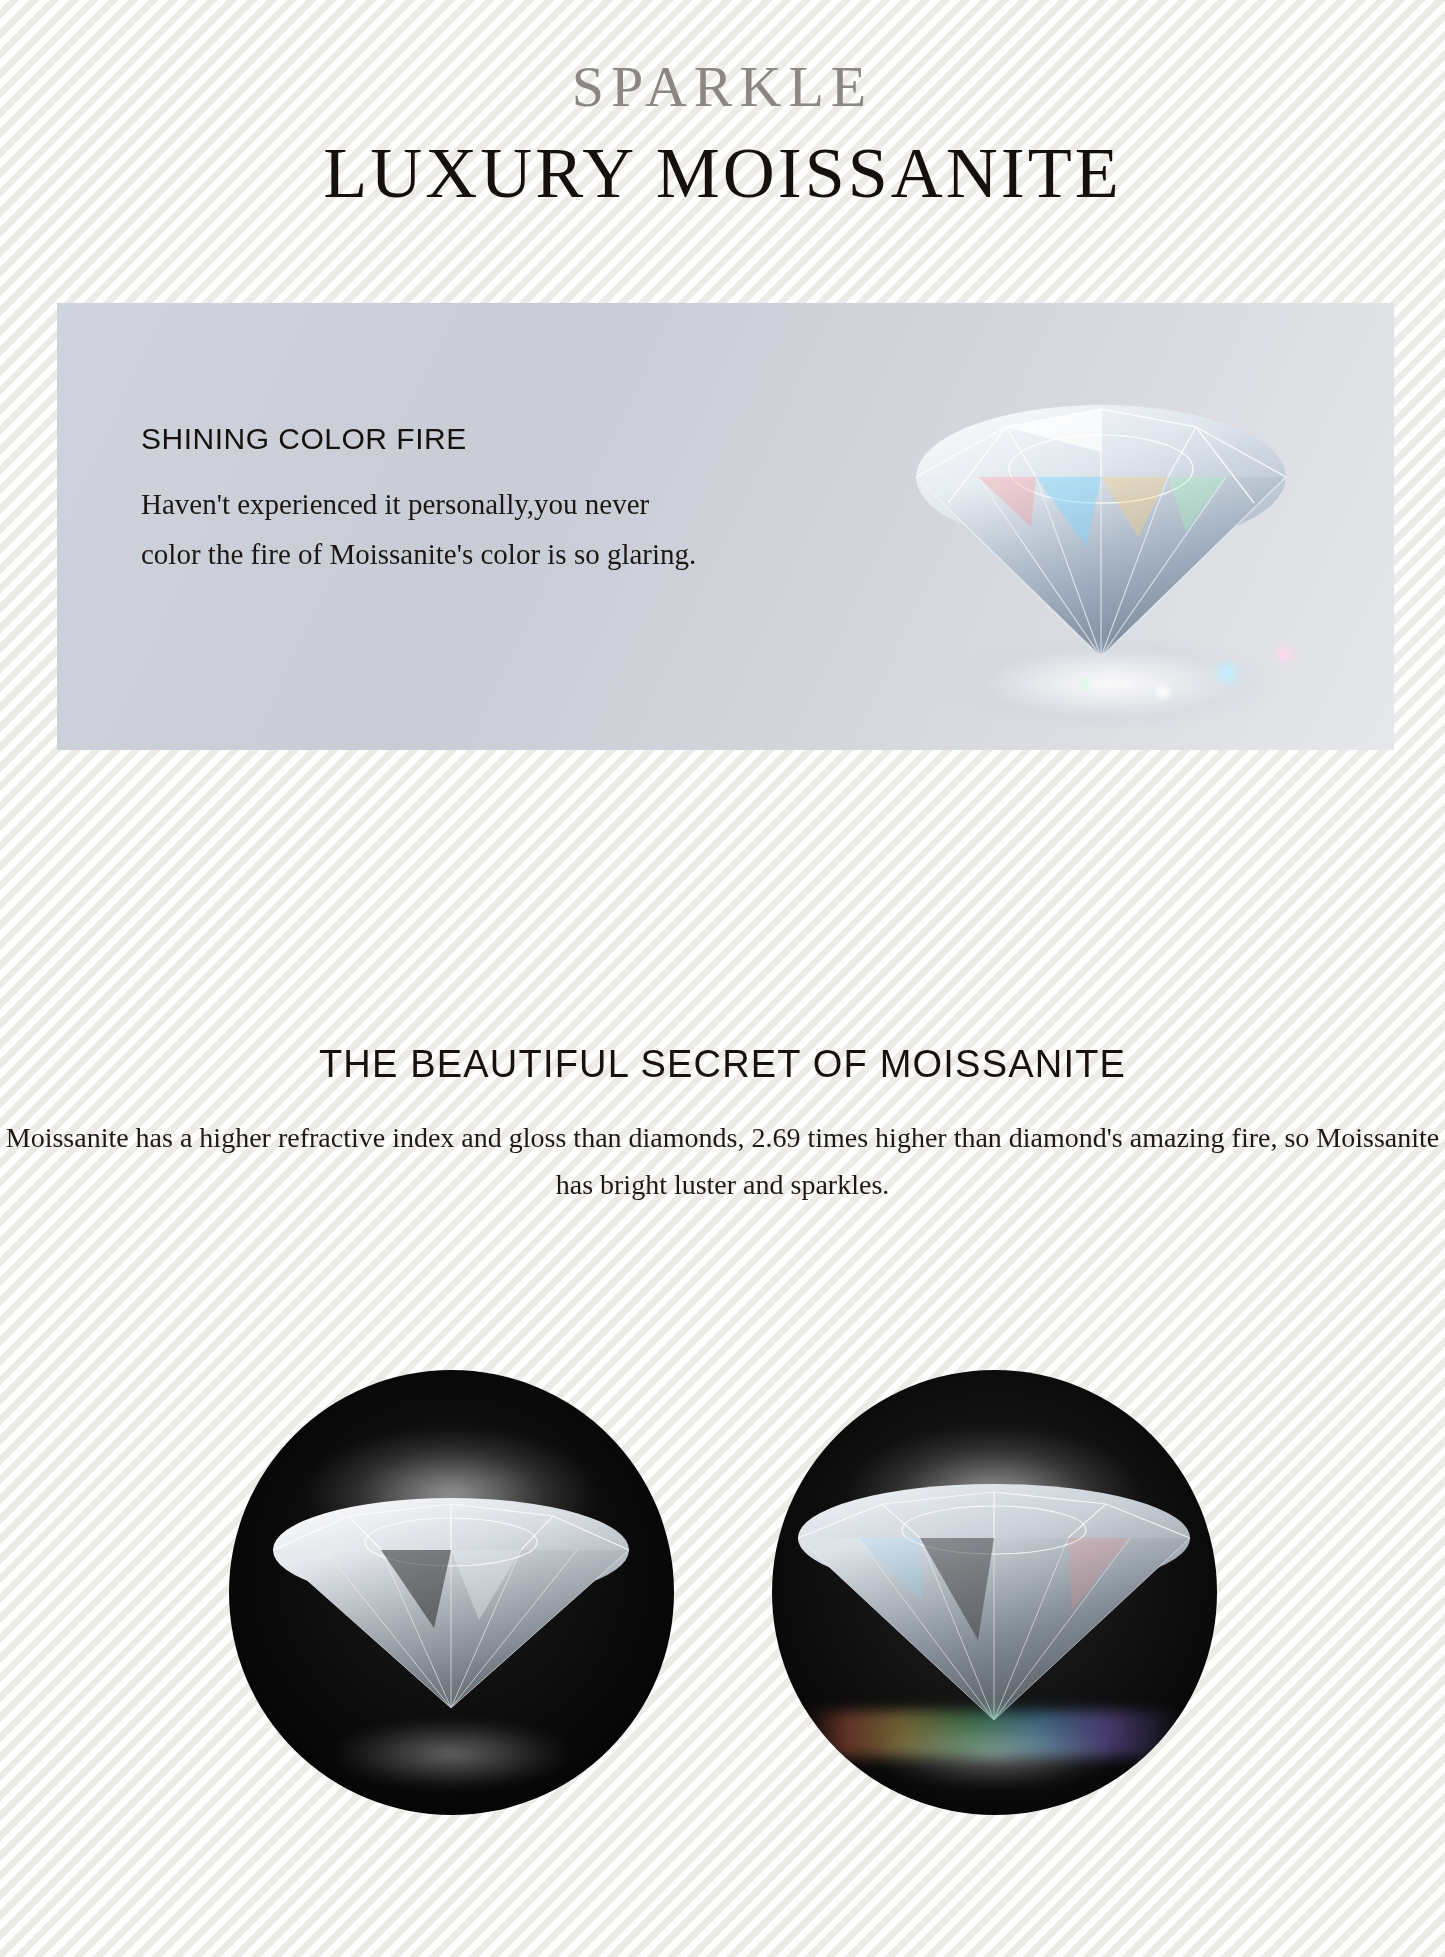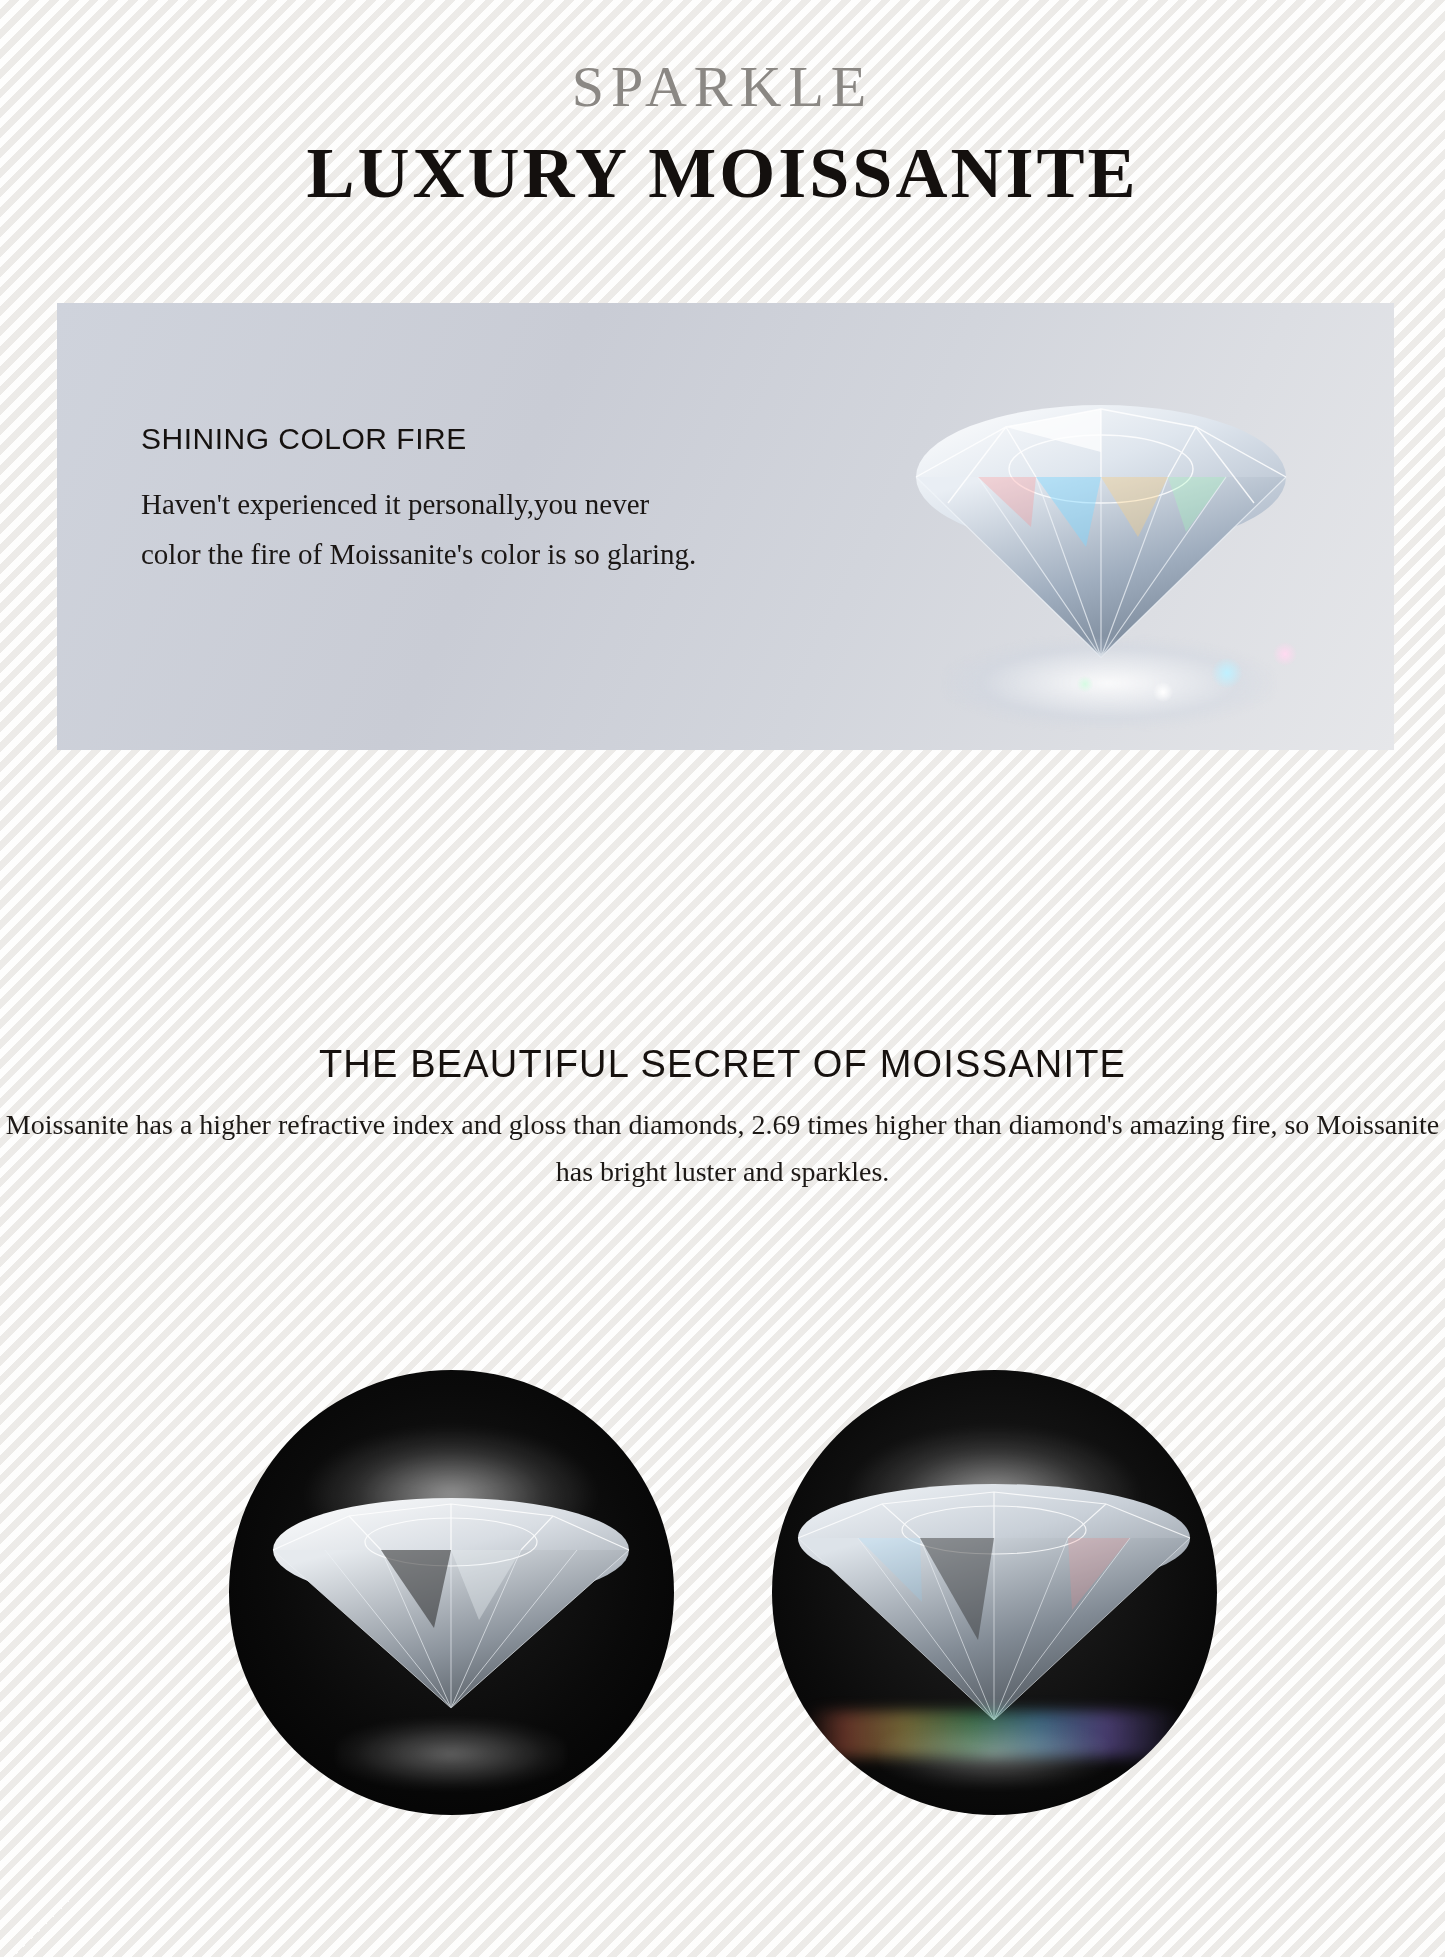--- a/index.html
+++ b/index.html
@@ -39,21 +39,21 @@
     color: #8b8884;
     line-height: 1;
     font-weight: 400;
   }
   .title-main {
     font-family: "Liberation Serif", serif;
     font-size: 72px;
     letter-spacing: 3px;
     color: #14100e;
     line-height: 1.25;
-    font-weight: 700;
+    font-weight: 400;
     margin-top: 12px;
   }
 
   
   .banner {
     position: absolute;
     left: 57px;
     top: 303px;
     width: 1337px;
     height: 447px;
@@ -122,21 +122,21 @@
     text-align: center;
   }
   .secret-heading {
     font-family: "Liberation Sans", sans-serif;
     font-size: 38px;
     letter-spacing: 1.2px;
     color: #17120f;
     font-weight: 400;
   }
   .secret-body {
-    margin-top: 15px;
+    margin-top: 28px;
     font-family: "Liberation Serif", serif;
     font-size: 28px;
     line-height: 1.68;
     color: #1d1916;
   }
 
   
   .circles {
     position: absolute;
     left: 0;

